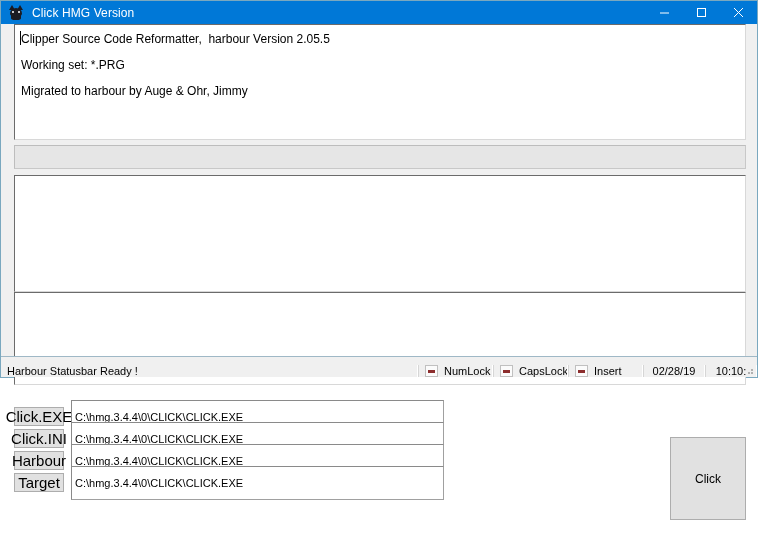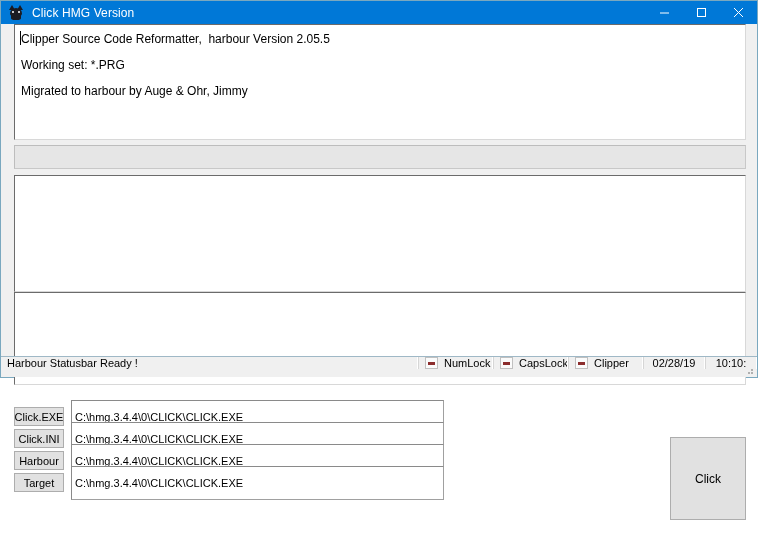--- a/index.html
+++ b/index.html
@@ -166,21 +166,21 @@
     align-items: center;
     height: 19px;
     margin-bottom: 3px;
   }
   .field-label {
     width: 50px;
     height: 19px;
     box-sizing: border-box;
     background: #e1e1e1;
     border: 1px solid #adadad;
-    font-size: 11px;
+    font-size: 15px;
     color: #000000;
     display: flex;
     align-items: center;
     justify-content: center;
     flex: 0 0 auto;
     white-space: nowrap;
   }
   .field-input {
     margin-left: 7px;
     flex: 1 1 auto;
@@ -212,21 +212,21 @@
     color: #000000;
   }
   
   .statusbar {
     flex: 0 0 auto;
     height: 21px;
     box-sizing: border-box;
     background: #f0f0f0;
     border-top: 1px solid #9fb8c6;
     display: flex;
-    align-items: flex-start;
+    align-items: flex-end;
     position: relative;
   }
   .sb-cell {
     display: flex;
     align-items: center;
     box-sizing: border-box;
     border-left: 1px solid #d6d6d6;
     border-right: 1px solid #ffffff;
     padding: 0 6px;
     font-size: 11px;
@@ -360,21 +360,21 @@
     <div class="sb-cell sb-ind">
       <span class="ind-icon">
           <i></i>
         </span>
       <span>CapsLock</span>
     </div>
     <div class="sb-cell sb-ind">
       <span class="ind-icon">
           <i></i>
         </span>
-      <span>Clipper</span>
+      <span>Insert</span>
     </div>
     <div class="sb-cell sb-date">02/28/19</div>
     <div class="sb-cell sb-time">10:10:</div>
     <div class="grip">
       <span style="left:7px;top:7px;"></span>
       <span style="left:4px;top:7px;"></span>
       <span style="left:7px;top:4px;"></span>
     </div>
   </div>
 

